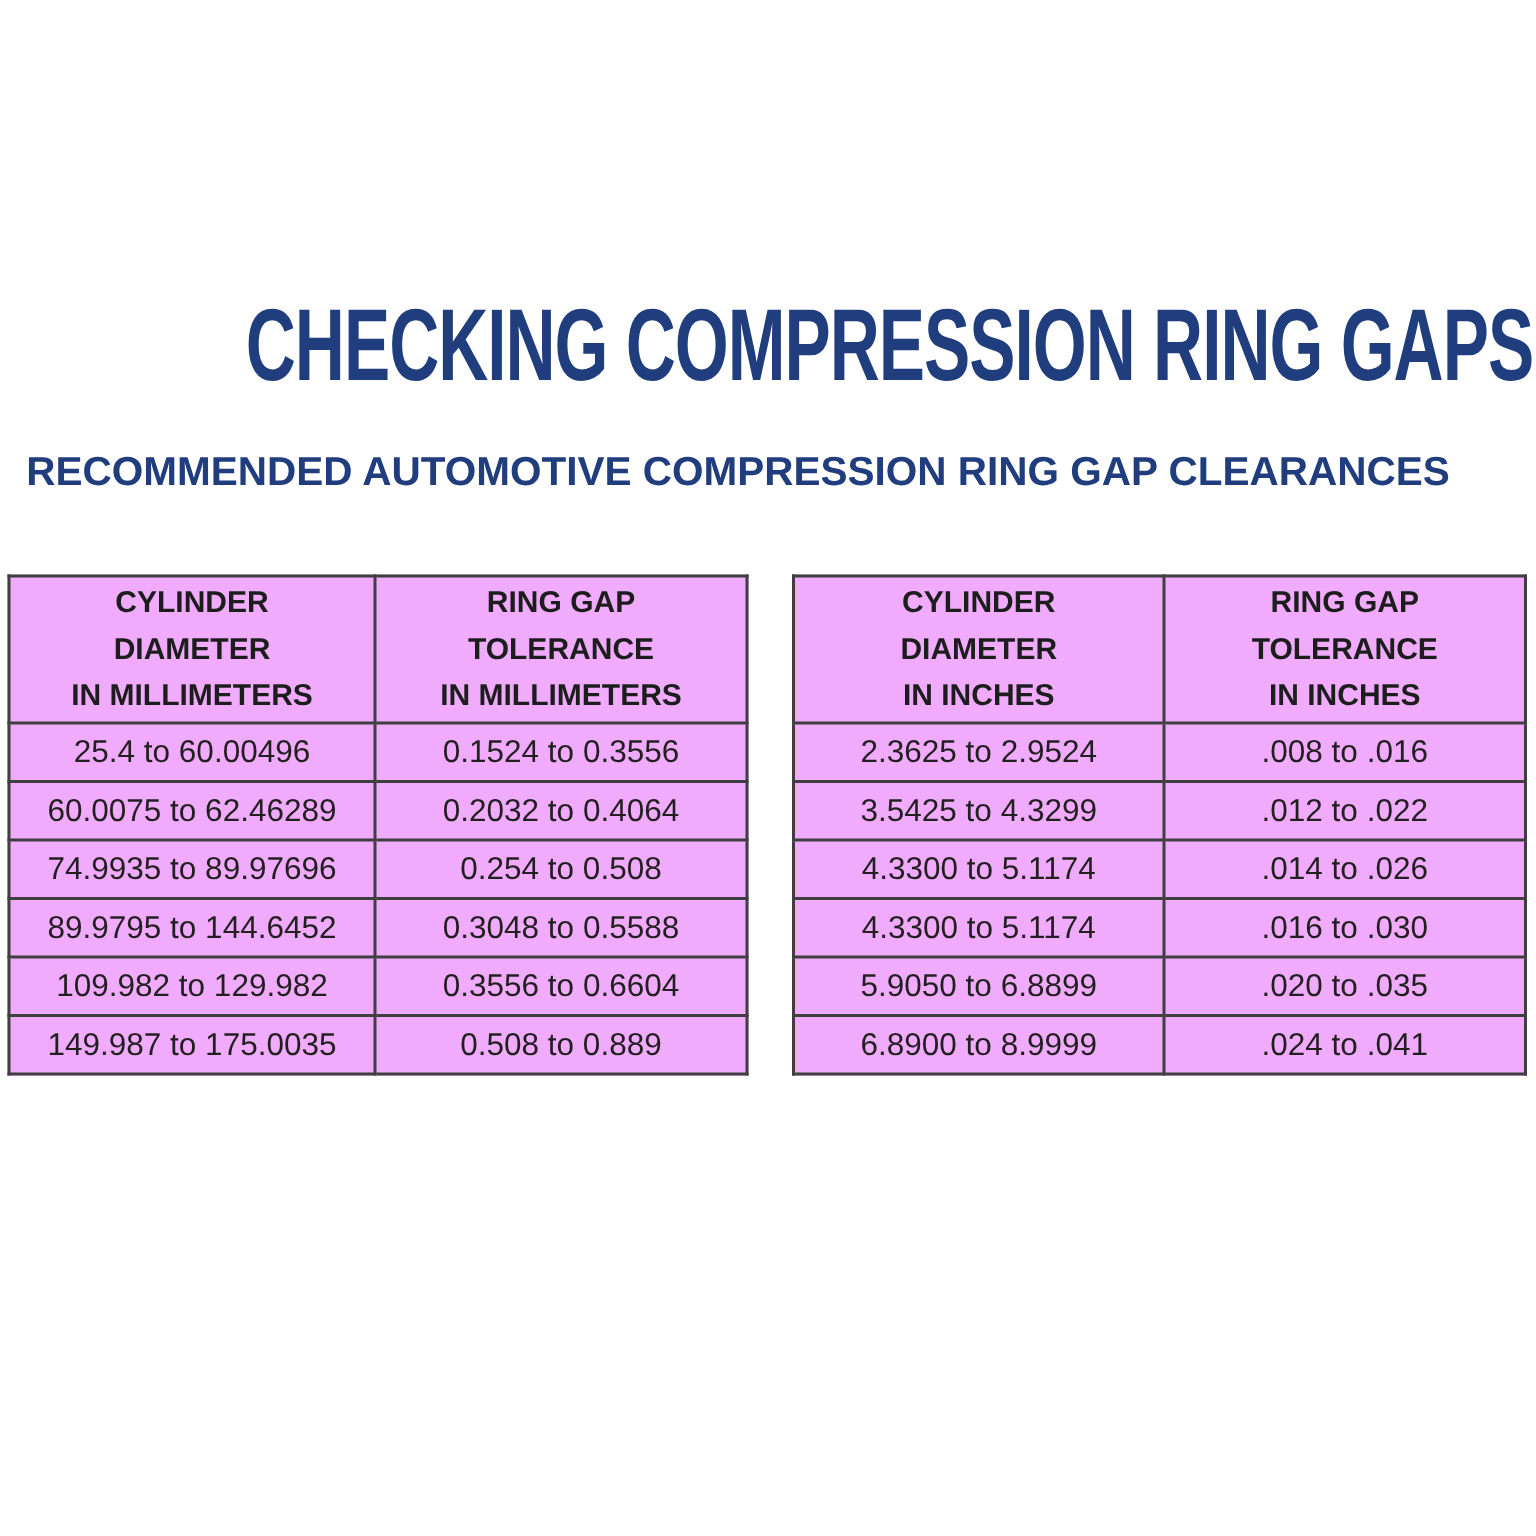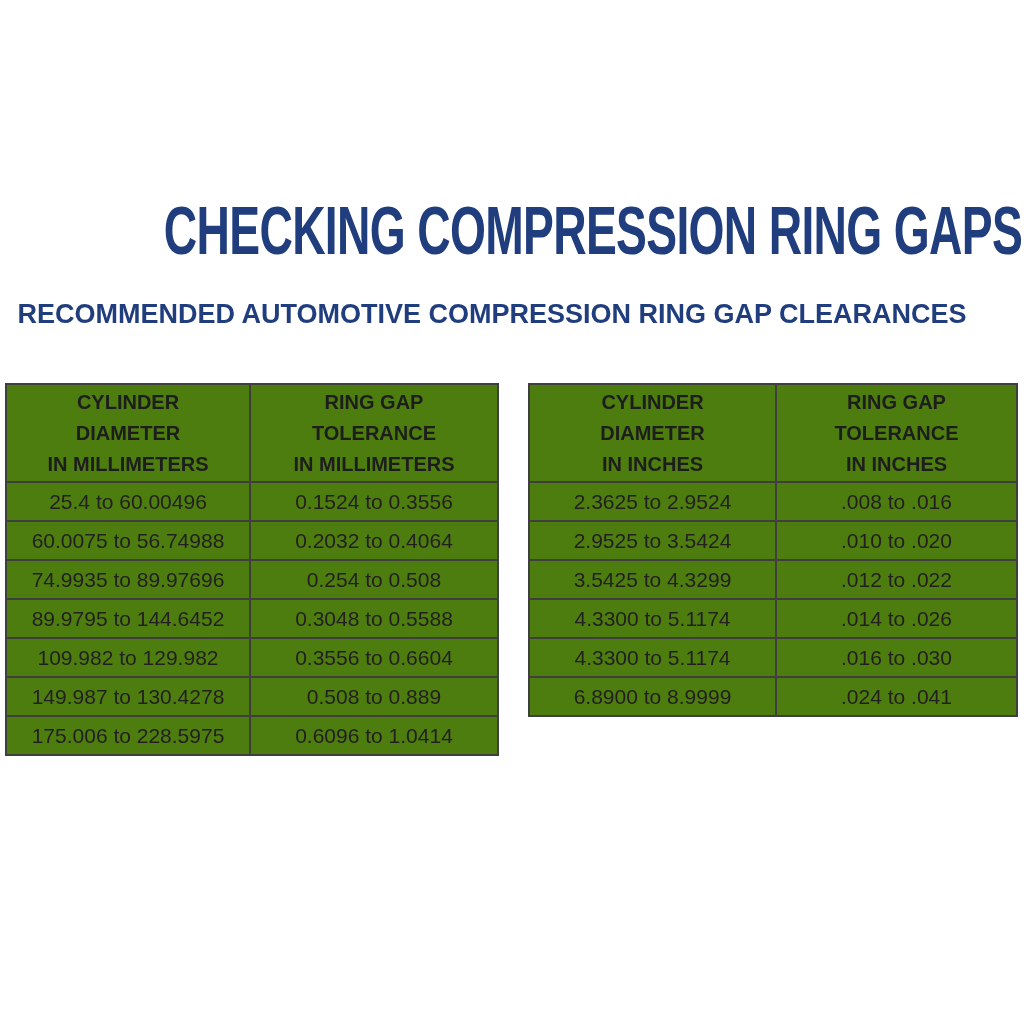--- a/index.html
+++ b/index.html
@@ -29,21 +29,21 @@
     position:absolute;top:299px;left:0;width:984px;margin:0;
     text-align:center;white-space:nowrap;
     font-size:27px;line-height:30px;font-weight:bold;
     color:var(--blue);
   }
 
   table.t{
     position:absolute;top:383px;
     border-collapse:collapse;
     table-layout:fixed;
-    background:#4d7c0f;
+    background:#f0abfc;
   }
   .t-metric{left:5px;width:492px;}
   .t-inch{left:528px;width:488px;}
   .t-metric col.col-a{width:244px}
   .t-metric col.col-b{width:248px}
   .t-inch col.col-a{width:247px}
   .t-inch col.col-b{width:241px}
 
   .t th,.t td{
     border:2px solid var(--line);
@@ -85,42 +85,38 @@
 TOLERANCE
 IN MILLIMETERS</th>
       </tr>
     </thead>
     <tbody>
         <tr>
           <td>25.4 to 60.00496</td>
           <td>0.1524 to 0.3556</td>
         </tr>
         <tr>
-          <td>60.0075 to 56.74988</td>
+          <td>60.0075 to 62.46289</td>
           <td>0.2032 to 0.4064</td>
         </tr>
         <tr>
           <td>74.9935 to 89.97696</td>
           <td>0.254 to 0.508</td>
         </tr>
         <tr>
           <td>89.9795 to 144.6452</td>
           <td>0.3048 to 0.5588</td>
         </tr>
         <tr>
           <td>109.982 to 129.982</td>
           <td>0.3556 to 0.6604</td>
         </tr>
         <tr>
-          <td>149.987 to 130.4278</td>
+          <td>149.987 to 175.0035</td>
           <td>0.508 to 0.889</td>
-        </tr>
-        <tr>
-          <td>175.006 to 228.5975</td>
-          <td>0.6096 to 1.0414</td>
         </tr>
       </tbody>
   </table>
 
   <table class="t t-inch">
     <colgroup>
         <col class="col-a">
         <col class="col-b">
       </colgroup>
     <thead>
@@ -132,35 +128,35 @@
 TOLERANCE
 IN INCHES</th>
       </tr>
     </thead>
     <tbody>
         <tr>
           <td>2.3625 to 2.9524</td>
           <td>.008 to .016</td>
         </tr>
         <tr>
-          <td>2.9525 to 3.5424</td>
-          <td>.010 to .020</td>
-        </tr>
-        <tr>
           <td>3.5425 to 4.3299</td>
           <td>.012 to .022</td>
         </tr>
         <tr>
           <td>4.3300 to 5.1174</td>
           <td>.014 to .026</td>
         </tr>
         <tr>
           <td>4.3300 to 5.1174</td>
           <td>.016 to .030</td>
         </tr>
         <tr>
+          <td>5.9050 to 6.8899</td>
+          <td>.020 to .035</td>
+        </tr>
+        <tr>
           <td>6.8900 to 8.9999</td>
           <td>.024 to .041</td>
         </tr>
       </tbody>
   </table>
 
 </div>
 
 </body></html>

